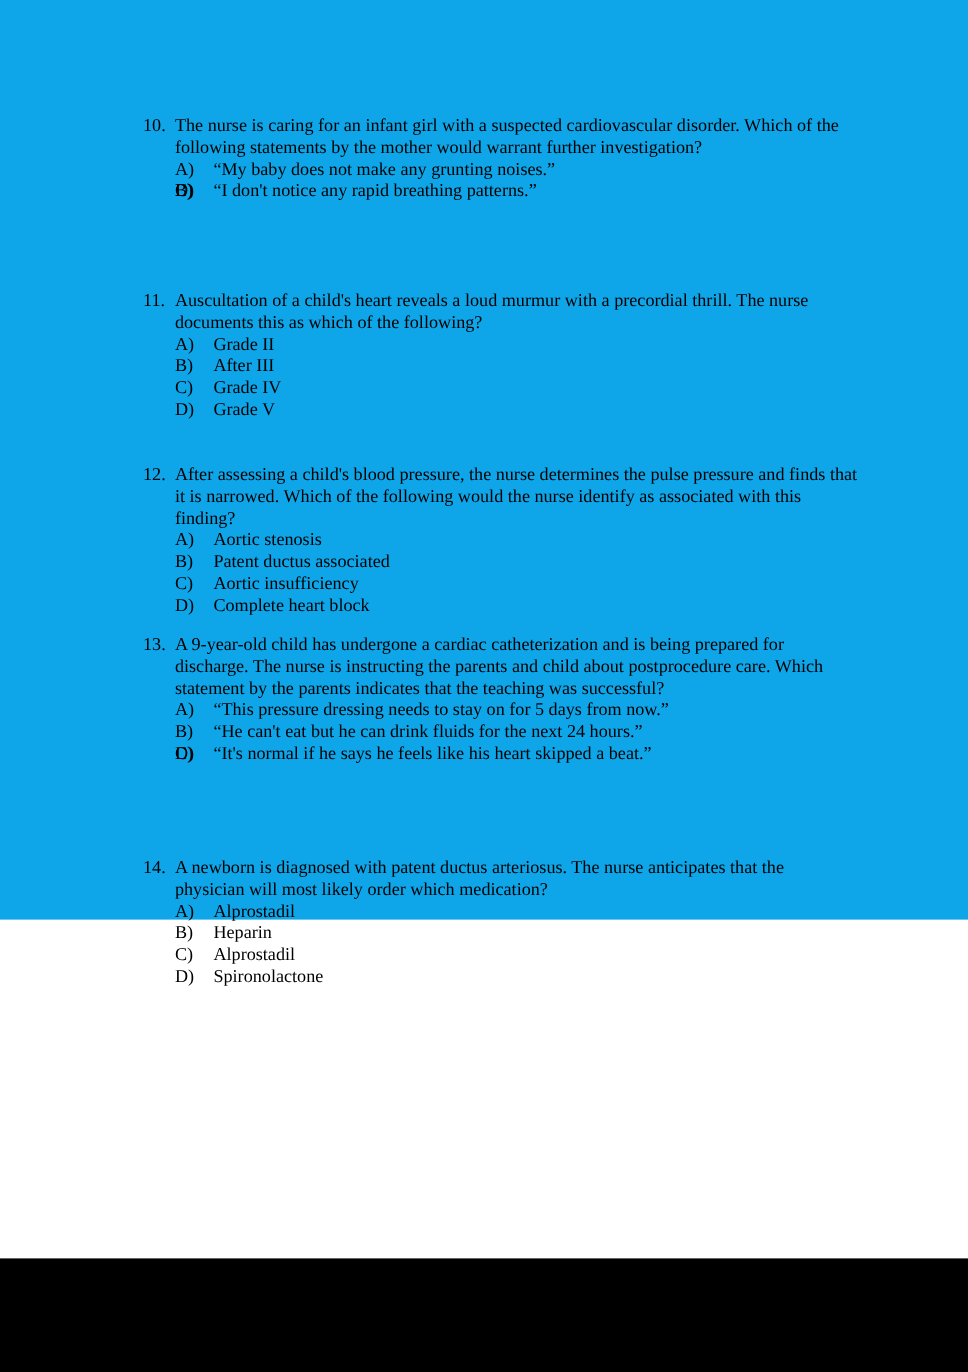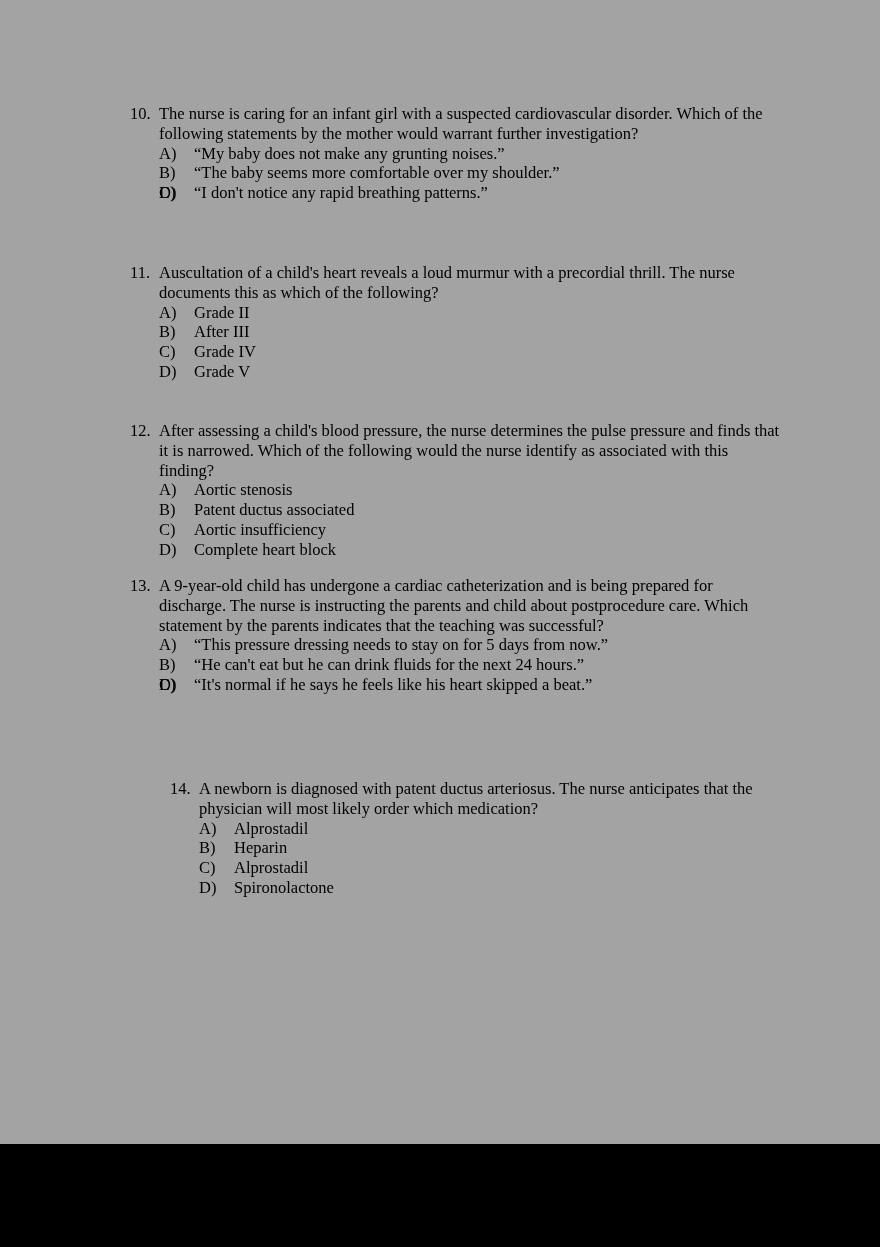--- a/index.html
+++ b/index.html
@@ -13,22 +13,22 @@
       position: relative;
       overflow: hidden;
       font-family: "Liberation Serif", "DejaVu Serif", serif;
       color: #000000;
     }
     .page {
       position: absolute;
       left: 0;
       top: 0;
       width: 880px;
-      height: 1144px;
-      background: #a3a3a3;
+      height: 836px;
+      background: #0ea5e9;
     }
     .bottom-band {
       position: absolute;
       left: 0;
       top: 1144px;
       width: 880px;
       height: 103px;
       background: #000000;
     }
     .question {
@@ -77,21 +77,20 @@
       <span class="q-num">10.</span>
       <span class="q-text">The nurse is caring for an infant girl with a suspected cardiovascular disorder. Which of the following statements by the mother would warrant further investigation?</span>
     </div>
     <ul class="options">
       <li class="option">
         <span class="opt-letter">A)</span>
         <span>“My baby does not make any grunting noises.”</span>
       </li>
       <li class="option">
         <span class="opt-letter">B)</span>
-        <span>“The baby seems more comfortable over my shoulder.”</span>
       </li>
       <li class="option">
         <span class="opt-letter">C)</span>
       </li>
       <li class="option">
         <span class="opt-letter">D)</span>
         <span>“I don't notice any rapid breathing patterns.”</span>
       </li>
     </ul>
   </div>
@@ -163,21 +162,21 @@
       <li class="option">
         <span class="opt-letter">C)</span>
       </li>
       <li class="option">
         <span class="opt-letter">D)</span>
         <span>“It's normal if he says he feels like his heart skipped a beat.”</span>
       </li>
     </ul>
   </div>
 
-  <div class="question" style="top:779px;margin-left:40px;">
+  <div class="question" style="top:779px;">
     <div class="q-stem">
       <span class="q-num">14.</span>
       <span class="q-text">A newborn is diagnosed with patent ductus arteriosus. The nurse anticipates that the physician will most likely order which medication?</span>
     </div>
     <ul class="options">
       <li class="option">
         <span class="opt-letter">A)</span>
         <span>Alprostadil</span>
       </li>
       <li class="option">

